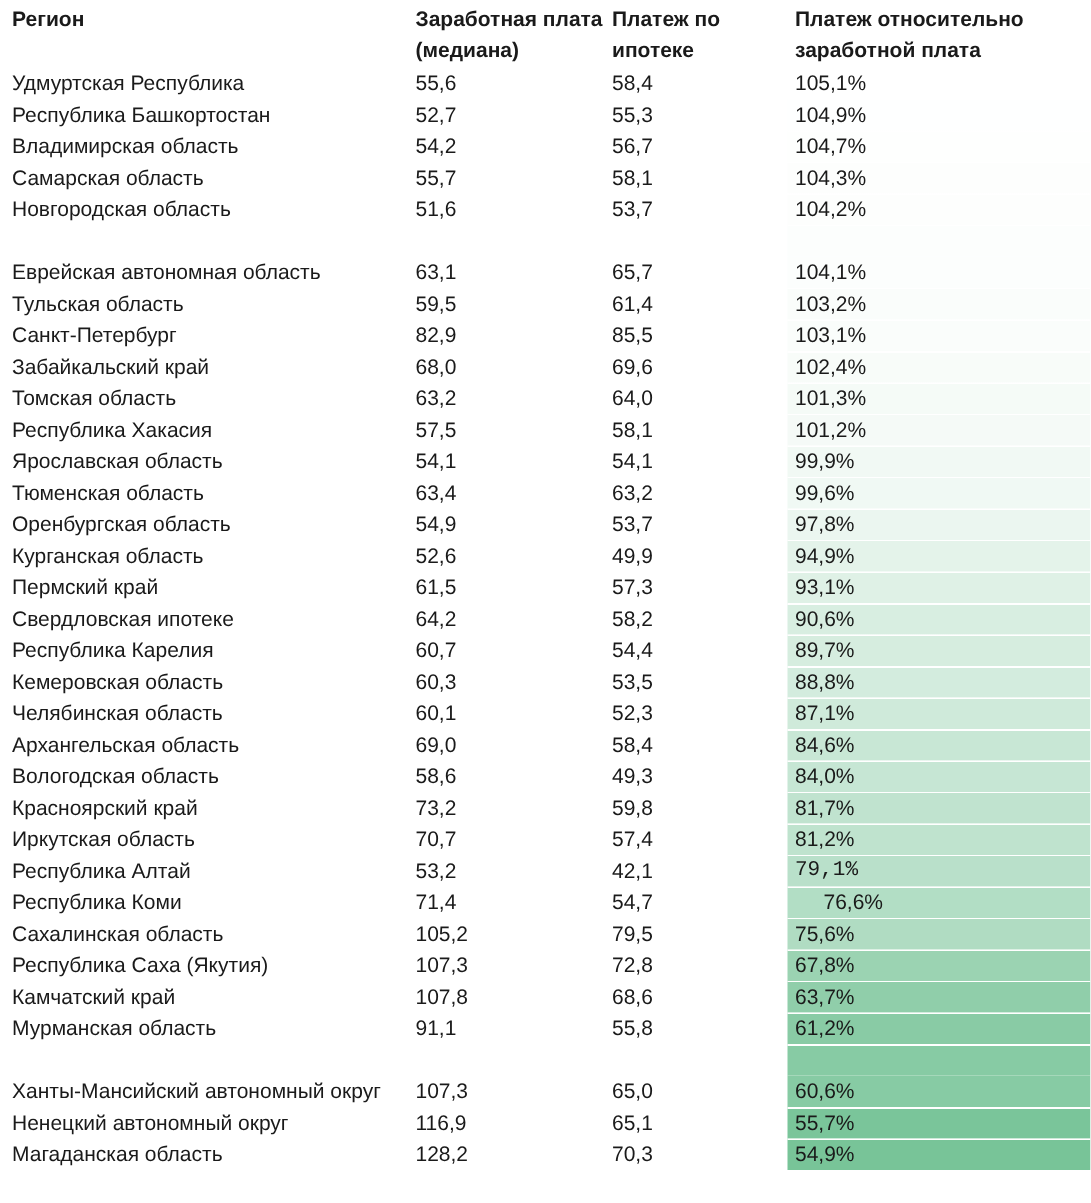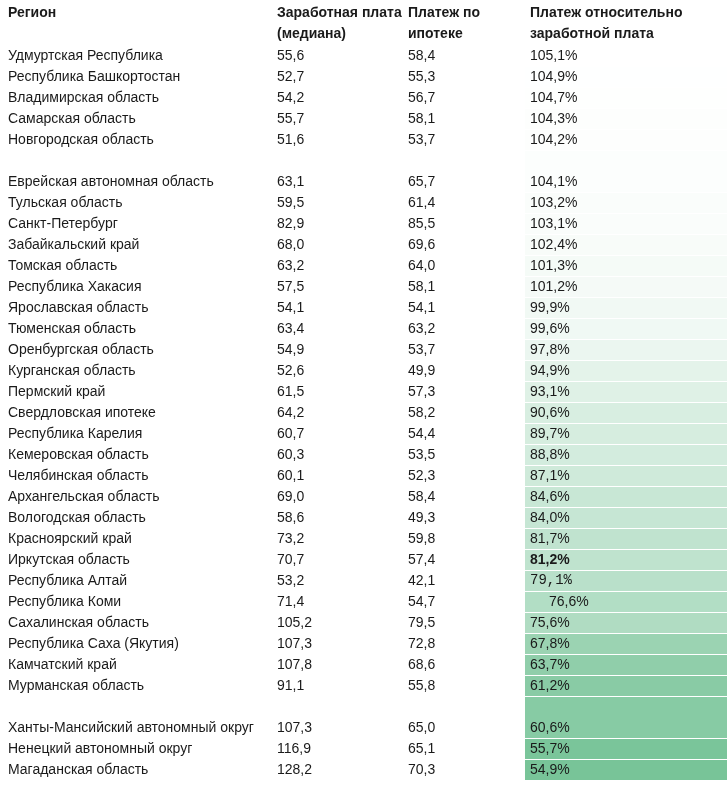--- a/index.html
+++ b/index.html
@@ -200,21 +200,21 @@
     <div class="td c1">Красноярский край</div>
     <div class="td c2">73,2</div>
     <div class="td c3">59,8</div>
     <div class="td c4 sep" style="background-color: rgb(192, 227, 207);">81,7%</div>
   </div>
 
   <div class="tr">
     <div class="td c1">Иркутская область</div>
     <div class="td c2">70,7</div>
     <div class="td c3">57,4</div>
-    <div class="td c4 sep" style="background-color: rgb(191, 227, 206); font-weight: bold;">81,2%</div>
+    <div class="td c4 sep" style="background-color: rgb(191, 227, 206);">81,2%</div>
   </div>
 
   <div class="tr">
     <div class="td c1">Республика Алтай</div>
     <div class="td c2">53,2</div>
     <div class="td c3">42,1</div>
     <div class="td c4 sep" style="background-color: rgb(185, 224, 202); font-family: Liberation Mono, monospace;">79,1%</div>
   </div>
 
   <div class="tr">

